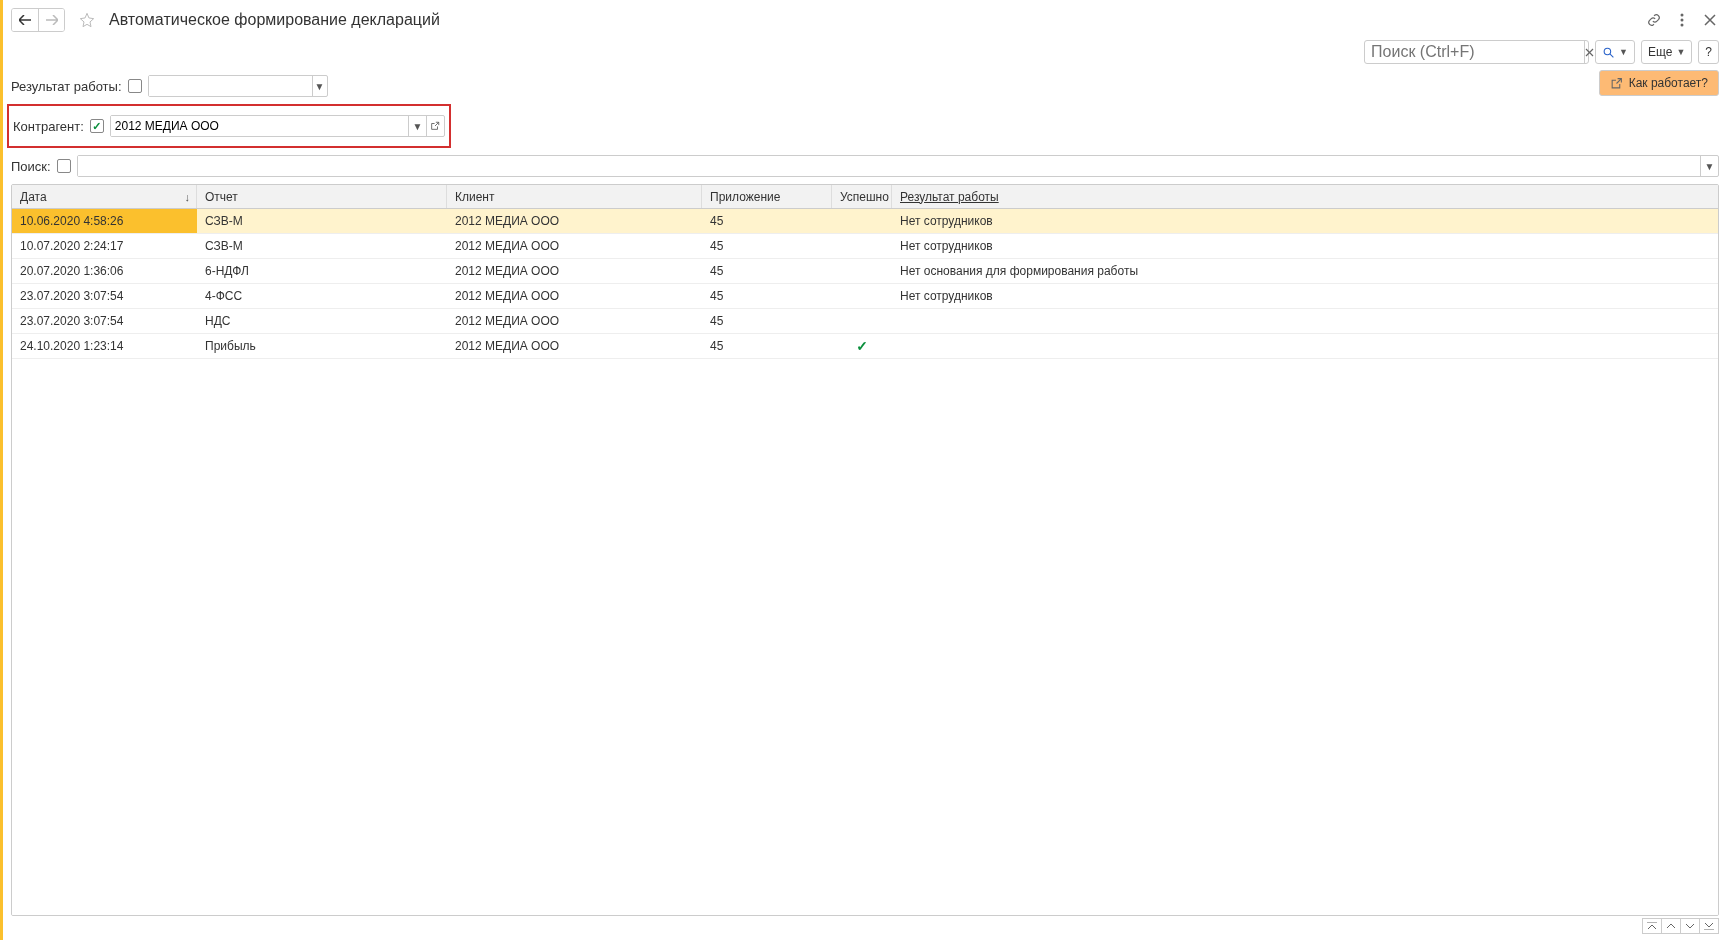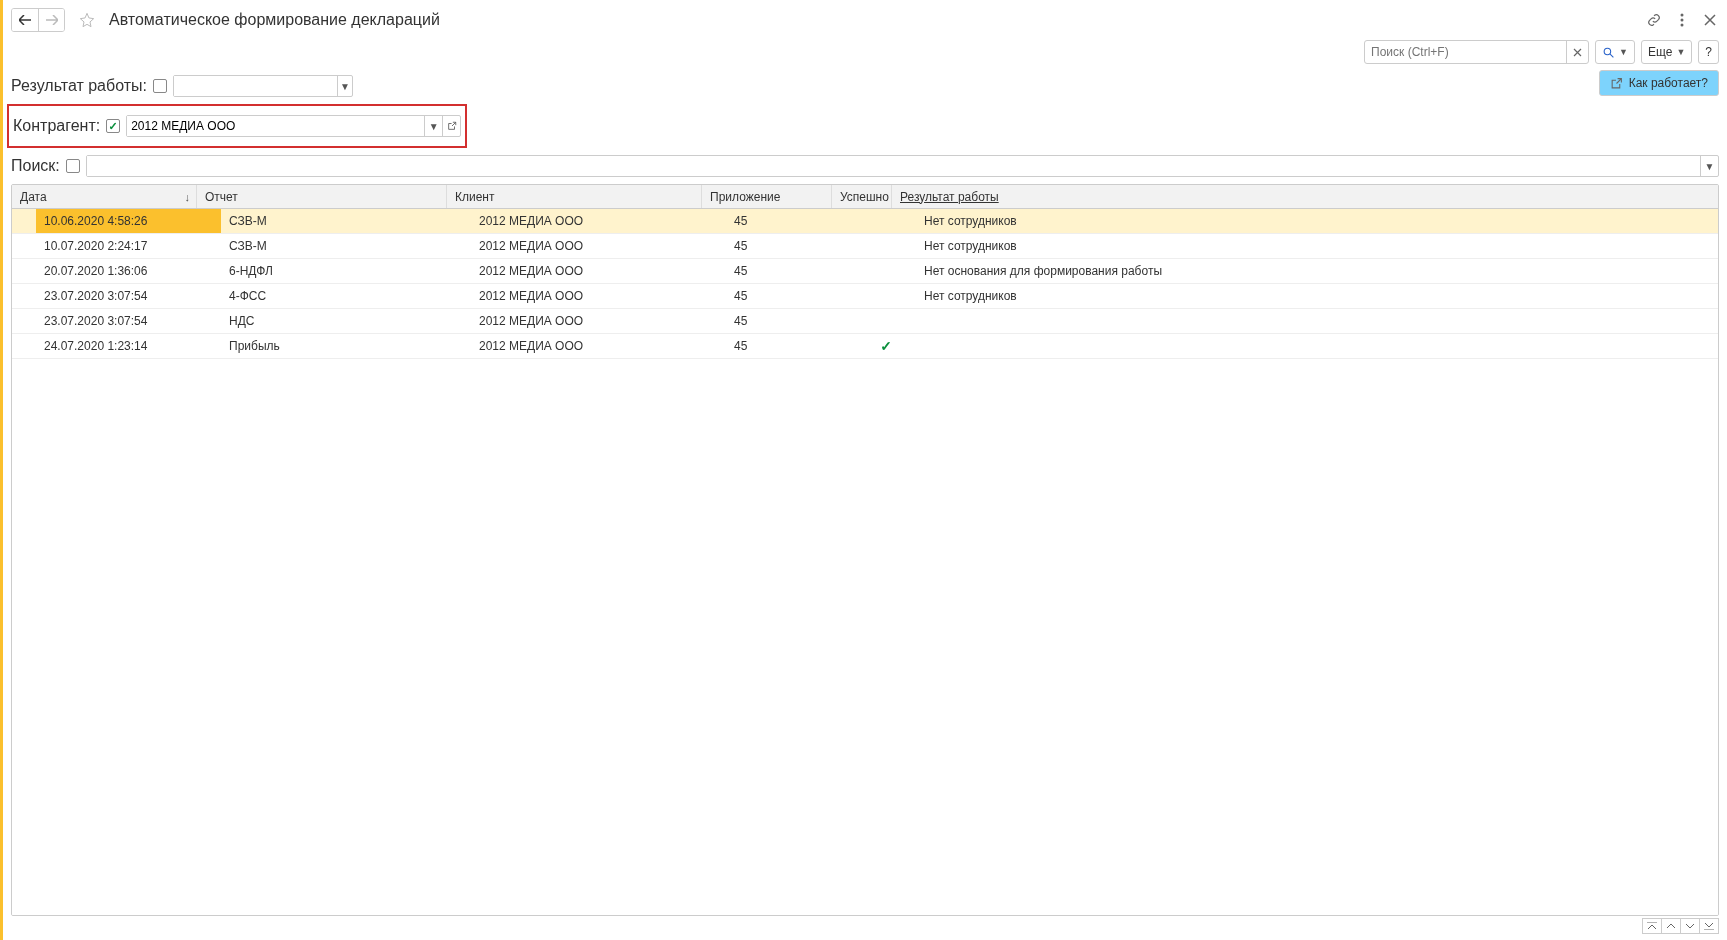--- a/index.html
+++ b/index.html
@@ -13,45 +13,45 @@
   .nav-btn + .nav-btn { border-left: 1px solid #ccc; }
   .star-btn { width: 24px; height:24px; display:flex; align-items:center; justify-content:center; color:#bbb; cursor:pointer; margin: 0 4px;}
   .title { font-size: 16px; color:#333;}
   .title-spacer { flex:1; }
   .title-icons { display:flex; gap:10px; align-items:center; }
   .title-icon { width:18px;height:18px; display:flex;align-items:center;justify-content:center;color:#666;cursor:pointer;}
 
   
   .search-row { display:flex; justify-content:flex-end; gap:6px; margin-bottom:10px;}
   .search-box { display:flex; border:1px solid #ccc; border-radius:3px; height:24px; width:225px;}
-  .search-input { border:none; outline:none; padding:0 6px; flex:1; font-size:12px; color:#8b5cf6; background:transparent;}
+  .search-input { border:none; outline:none; padding:0 6px; flex:1; font-size:16px; color:#8b5cf6; background:transparent;}
   .clear-btn { width:22px; display:flex;align-items:center;justify-content:center; border-left:1px solid #ccc; cursor:pointer; color:#666;}
   .sq-btn { border:1px solid #ccc; border-radius:3px; height:24px; padding:0 6px; display:flex;align-items:center;gap:4px;background:#fff;cursor:pointer;color:#333;}
   .sq-btn .caret { font-size:9px;color:#555;}
 
   
   .filters { display:flex; flex-direction:column; gap:6px; margin-bottom:6px; position:relative;}
   .filter-row { display:flex; align-items:center; gap:6px; height:24px;}
-  .filter-label { font-size:16px; color:#333;}
+  .filter-label { font-size:13px; color:#333;}
   .chk { width:14px; height:14px; border:1px solid #888; border-radius:2px; display:inline-flex;align-items:center;justify-content:center;cursor:pointer;background:#fff;}
   .chk.checked::after { content:"✓"; font-size:11px; color:#0a8f3c; font-weight:bold;}
   .combo { display:flex; border:1px solid #ccc; border-radius:2px; height:22px; background:#fff;}
   .combo input { border:none;outline:none;padding:0 4px;font-size:12px;flex:1;}
   .combo .cb-btn { width:18px;display:flex;align-items:center;justify-content:center;border-left:1px solid #ccc;cursor:pointer;color:#555;font-size:10px;}
   .highlight-wrap { border:2px solid #d32f2f; padding:9px 4px; display:flex;align-items:center;gap:6px; margin-left:-4px;}
-  .how-btn { border:1px solid #ccc;border-radius:3px;height:26px;padding:0 10px;display:flex;align-items:center;gap:6px;background:#7dd3fc;cursor:pointer;position:absolute;right:0;top:-4px;}
+  .how-btn { border:1px solid #ccc;border-radius:3px;height:26px;padding:0 10px;display:flex;align-items:center;gap:6px;background:#fdba74;cursor:pointer;position:absolute;right:0;top:-4px;}
 
   
   .table-wrap { flex:1; border:1px solid #ccc; border-radius:2px; overflow:hidden; display:flex;flex-direction:column;}
   .thead { display:flex; background:#f2f2f2; border-bottom:1px solid #ccc; height:24px;}
   .th { padding:0 8px; display:flex;align-items:center;font-size:12px;color:#333;border-right:1px solid #ddd;position:relative;}
   .th:last-child{border-right:none;text-decoration:underline;}
   .sort-ind { position:absolute; right:6px; font-size:11px; color:#555;}
   .tbody { flex:1; overflow:auto; background:#fff;}
-  .tr { display:flex; height:25px; border-bottom:1px solid #eee;padding-left:24px;}
+  .tr { display:flex; height:25px; border-bottom:1px solid #eee;}
   .tr.sel { background:#fff3cd;}
   .tr.sel .td.first { background:#fbc02d;}
   .td { padding:0 8px; display:flex;align-items:center;font-size:12px;color:#333;}
   .td.center{justify-content:center;}
   .check-green{color:#0a8f3c;font-size:14px;font-weight:bold;}
 
   .col-date{width:185px;}
   .col-report{width:250px;}
   .col-client{width:255px;}
   .col-app{width:130px;}
@@ -234,21 +234,21 @@
           <div class="td col-res">Нет сотрудников</div>
         </div>
         <div class="tr">
           <div class="td col-date first">23.07.2020 3:07:54</div>
           <div class="td col-report">НДС</div>
           <div class="td col-client">2012 МЕДИА ООО</div>
           <div class="td col-app">45</div>
           <div class="td col-ok center"></div>
         </div>
         <div class="tr">
-          <div class="td col-date first">24.07.2020 1:23:14</div>
+          <div class="td col-date first">24.10.2020 1:23:14</div>
           <div class="td col-report">Прибыль</div>
           <div class="td col-client">2012 МЕДИА ООО</div>
           <div class="td col-app">45</div>
           <div class="td col-ok center">
             <span class="check-green">✓</span>
           </div>
         </div>
       </div>
   </div>
 

